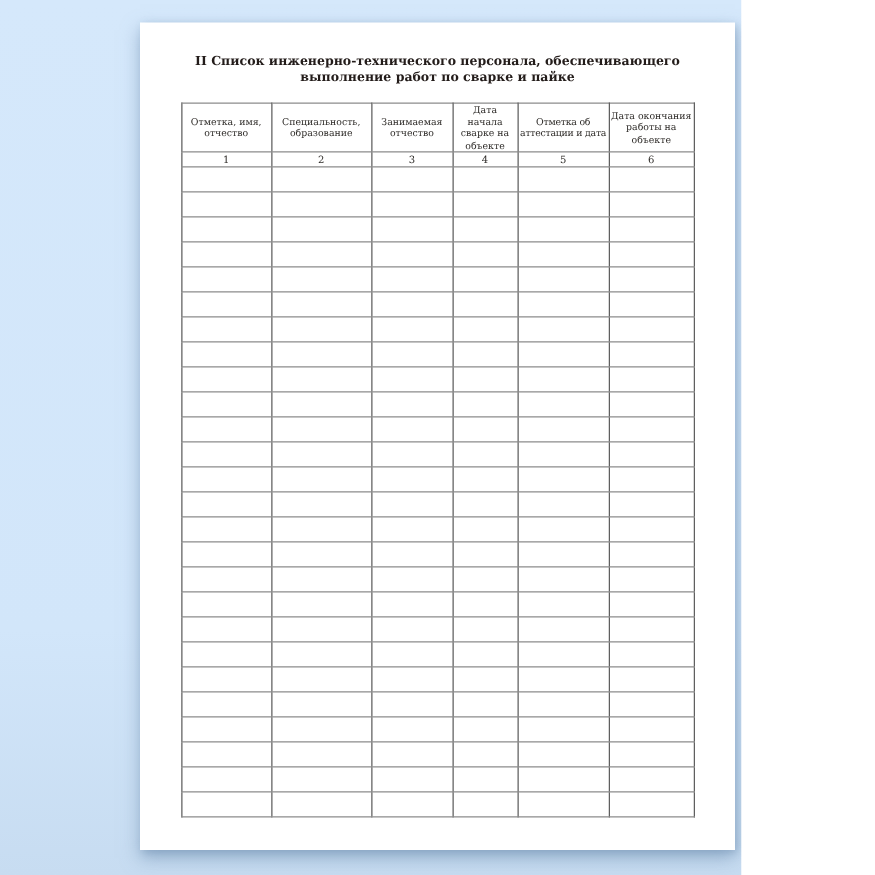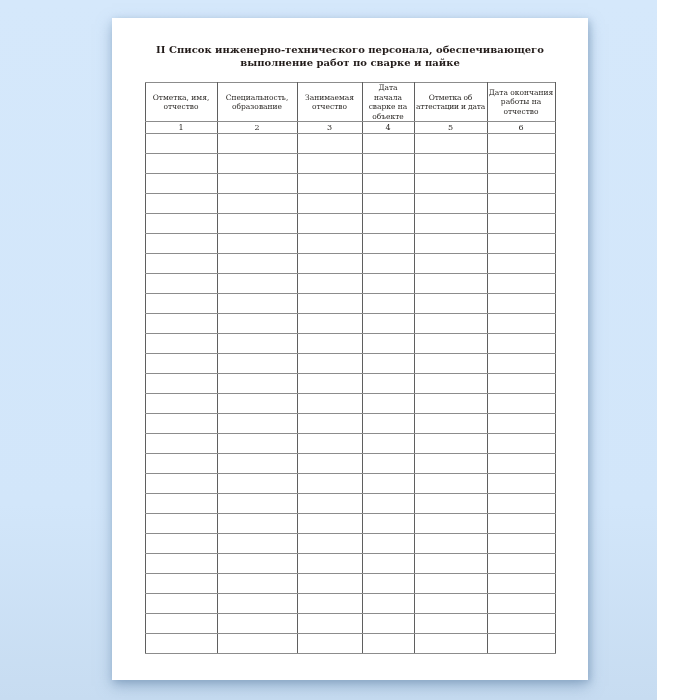--- a/index.html
+++ b/index.html
@@ -2,21 +2,21 @@
 <html style="--background-top: #d5e8fb; --background-bottom: #c7dcf1; --paper: #ffffff; --title-text: #231c1a; --header-text: #2e2b28; --grid-line: #8c8c8c; --grid-line-strong: #5f5f5f;"><head>
 <meta charset="utf-8">
 <style>
   html, body { margin: 0; padding: 0; }
   body {
     width: 700px; height: 700px;
     font-family: "DejaVu Serif", serif;
   }
   .scene {
     position: relative;
-    width: 657px; height: 700px;
+    width: 593px; height: 700px;
     overflow: hidden;
     background: linear-gradient(180deg,
       var(--background-top, #d5e8fb) 0%,
       #d2e6fa 72%,
       var(--background-bottom, #c7dcf1) 100%);
   }
   .paper {
     position: absolute;
     left: 112px; top: 18px;
     width: 476px; height: 662px;
@@ -89,21 +89,21 @@
           <col class="c5">
           <col class="c6">
       </colgroup>
       <thead>
         <tr>
             <th class="hdr-0">Отметка, имя, отчество</th>
             <th class="hdr-1">Специальность, образование</th>
             <th class="hdr-2">Занимаемая отчество</th>
             <th class="hdr-3">Дата начала сварке на объекте</th>
             <th class="hdr-4">Отметка об аттестации и дата</th>
-            <th class="hdr-5">Дата окончания работы на отчество</th>
+            <th class="hdr-5">Дата окончания работы на объекте</th>
           </tr>
         <tr class="number-row">
             <td>1</td>
             <td>2</td>
             <td>3</td>
             <td>4</td>
             <td>5</td>
             <td>6</td>
           </tr>
       </thead>

